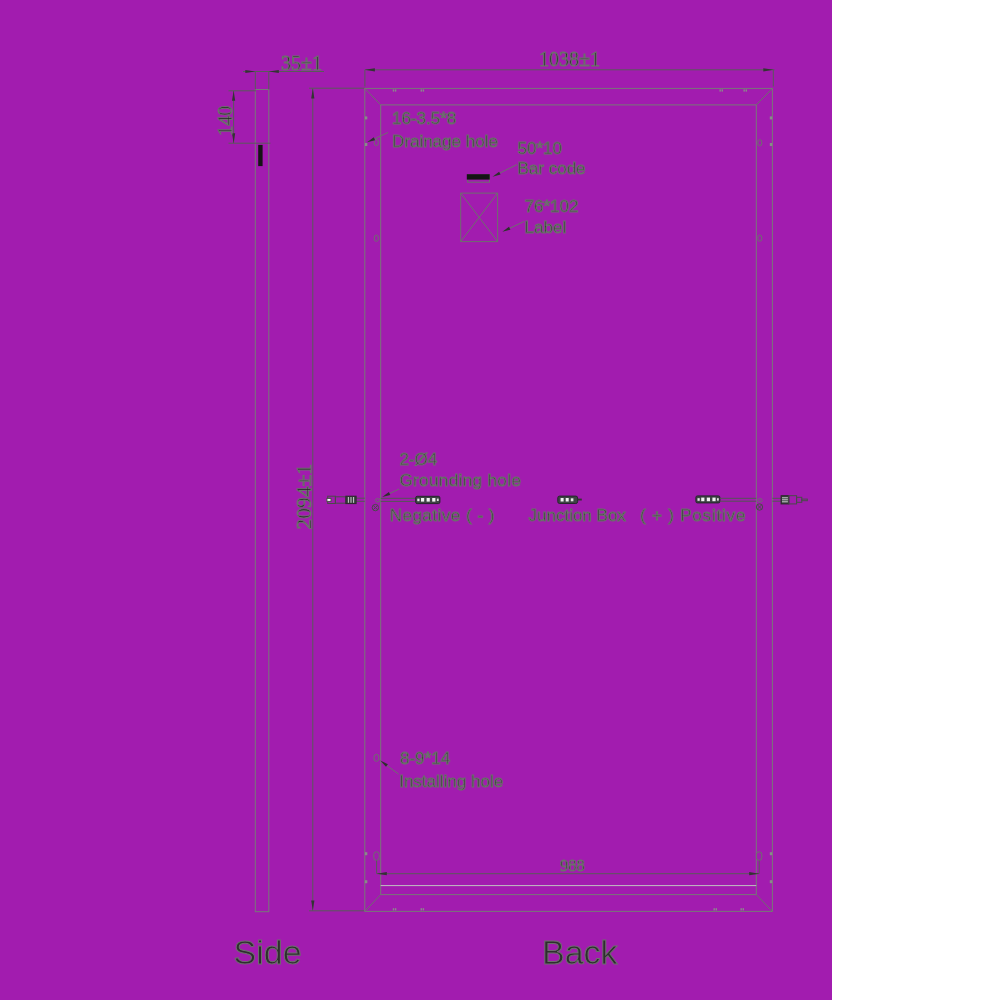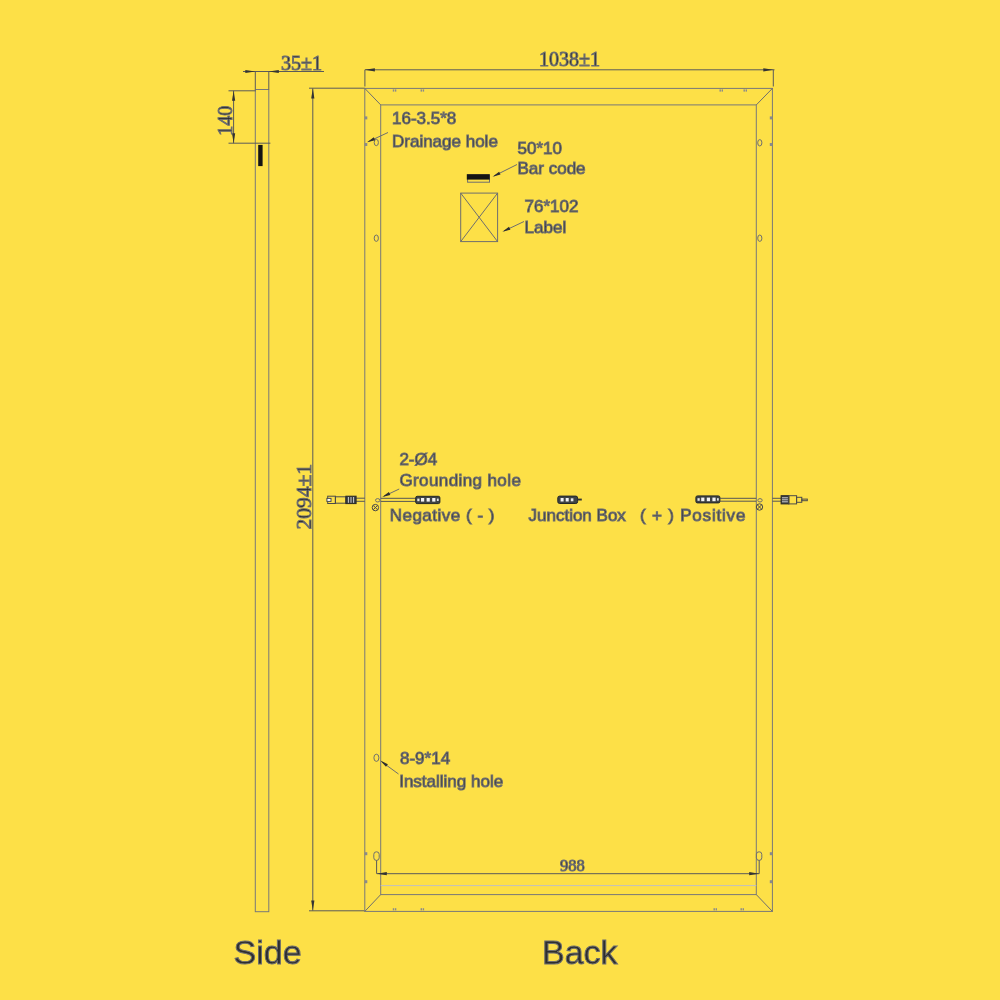--- a/index.html
+++ b/index.html
@@ -1,16 +1,16 @@
 <!DOCTYPE html>
 <html><head>
 <meta charset="utf-8">
 <style>
   html,body{margin:0;padding:0;background:#ffffff;}
-  .wrap{width:1000px;height:1000px;position:relative;background:#fde047;}
+  .wrap{width:832px;height:1000px;position:relative;background:#a21caf;}
   text{font-family:"Liberation Sans",sans-serif;fill:#2e2e2e;}
   .dim{font-family:"Liberation Serif",serif;font-size:20px;fill:#222;}
   .lbl{font-size:17px;}
 </style>
 </head>
 <body>
 <div class="wrap">
 <svg width="1000" height="1000" viewBox="0 0 1000 1000">
 <g fill="none" stroke="#6e6e6e" stroke-width="1">
 

